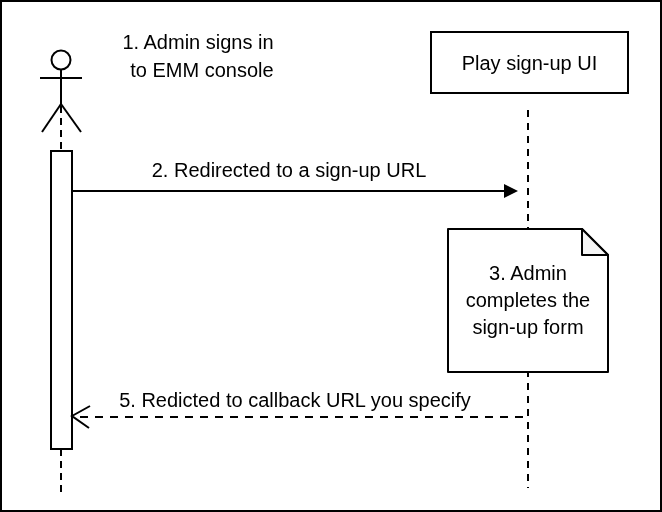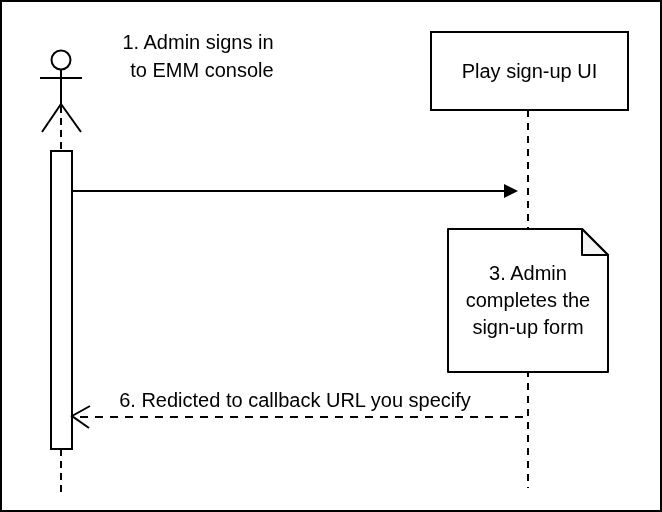--- a/index.html
+++ b/index.html
@@ -19,21 +19,21 @@
     color: #000000;
     white-space: pre-line;
     text-align: right;
   }
   .label-center { transform: translateX(-50%); }
   .participant-box {
     position: absolute;
     left: 430px;
     top: 31px;
     width: 199px;
-    height: 80px;
+    height: 63px;
     box-sizing: border-box;
     border: 2px solid #000000;
     background: #ffffff;
     display: flex;
     align-items: center;
     justify-content: center;
     font-size: 20px;
     line-height: 22px;
   }
   .note-text {
@@ -95,20 +95,21 @@
     </g>
   </svg>
 
   <div class="label label-center msg1">1. Admin signs in
 to EMM console</div>
 
   <div class="participant-box">
     <span>Play sign-up UI</span>
   </div>
 
+  <div class="label label-center msg2">2. Redirected to a sign-up URL</div>
 
   <div class="note-text">3. Admin
 completes the
 sign-up form</div>
 
-  <div class="label label-center msg4">6. Redicted to callback URL you specify</div>
+  <div class="label label-center msg4">5. Redicted to callback URL you specify</div>
 
 </div>
 
 </body></html>

